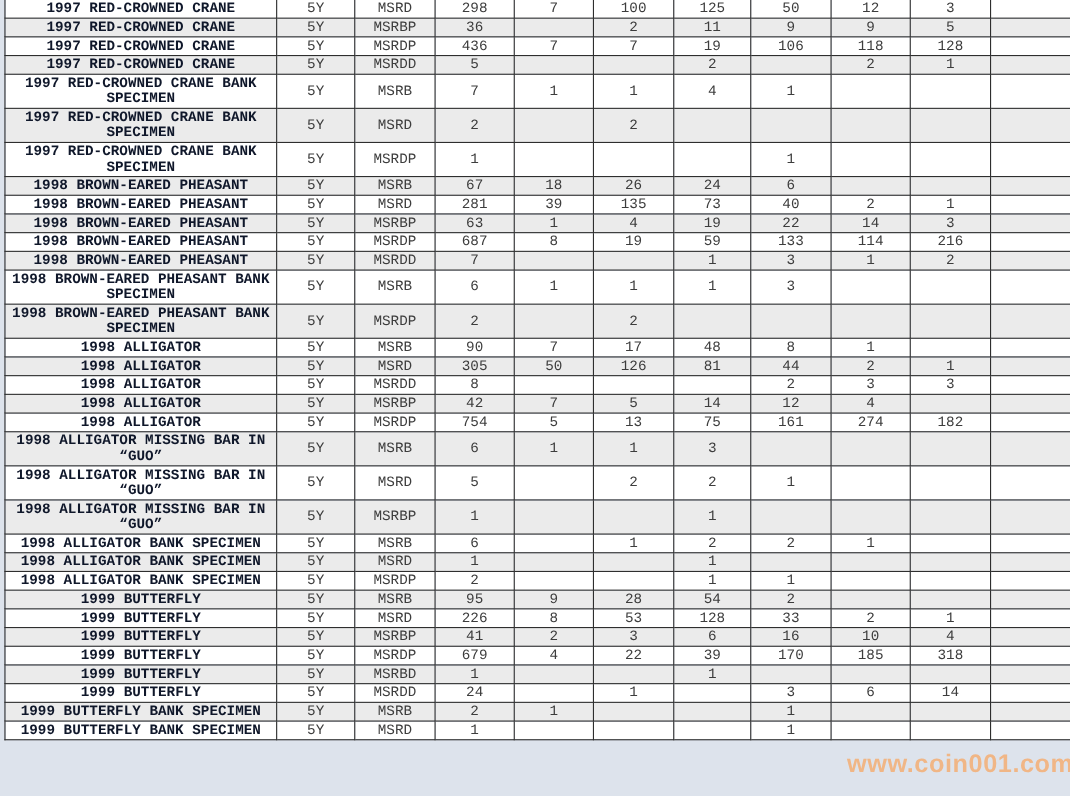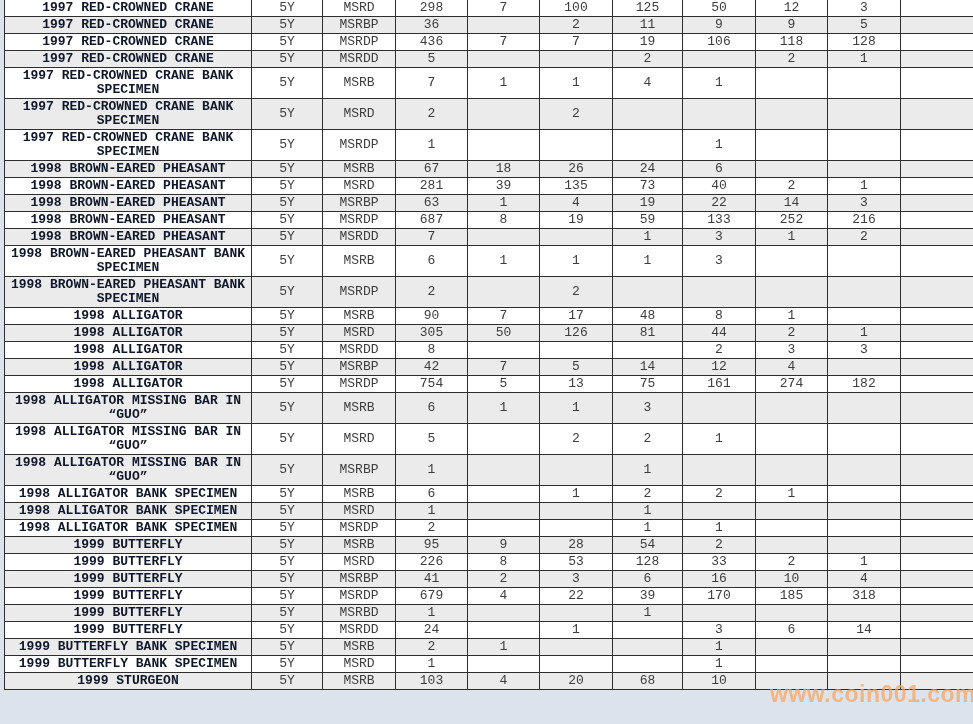--- a/index.html
+++ b/index.html
@@ -199,21 +199,21 @@
         </tr>
         <tr class="white">
           <td class="name">1998 BROWN-EARED PHEASANT</td>
           <td>5Y</td>
           <td>MSRDP</td>
           <td>687</td>
           <td>8</td>
           <td>19</td>
           <td>59</td>
           <td>133</td>
-          <td>252</td>
+          <td>114</td>
           <td>216</td>
           <td></td>
         </tr>
         <tr class="gray">
           <td class="name">1998 BROWN-EARED PHEASANT</td>
           <td>5Y</td>
           <td>MSRDD</td>
           <td>7</td>
           <td></td>
           <td></td>
@@ -489,30 +489,17 @@
           <td>MSRD</td>
           <td>1</td>
           <td></td>
           <td></td>
           <td></td>
           <td>1</td>
           <td></td>
           <td></td>
           <td></td>
         </tr>
-        <tr class="gray">
-          <td class="name">1999 STURGEON</td>
-          <td>5Y</td>
-          <td>MSRB</td>
-          <td>103</td>
-          <td>4</td>
-          <td>20</td>
-          <td>68</td>
-          <td>10</td>
-          <td></td>
-          <td></td>
-          <td></td>
-        </tr>
       </tbody>
   </table>
 </div>
 
 <div class="watermark">www.coin001.com</div>
 
 </body></html>

